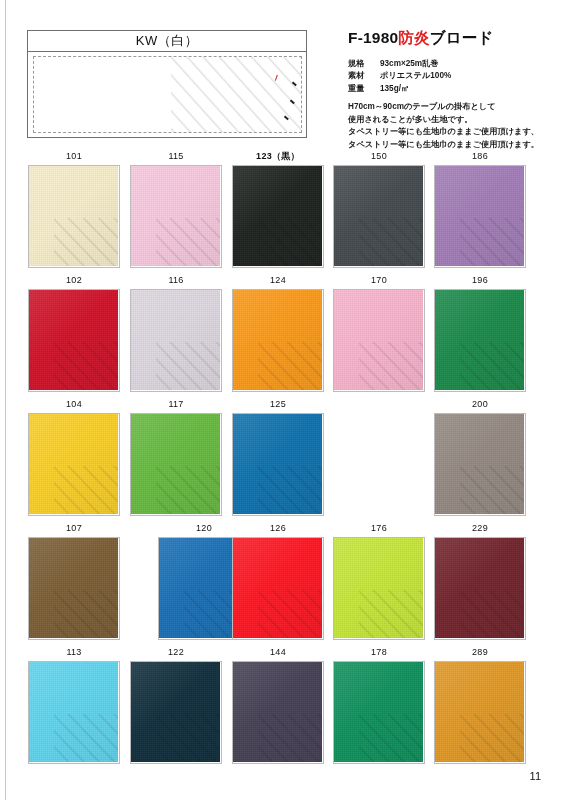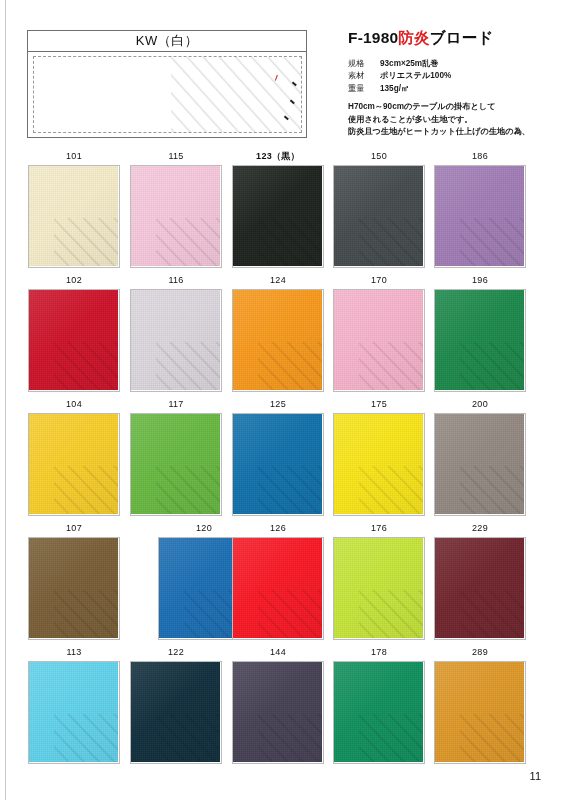--- a/index.html
+++ b/index.html
@@ -127,21 +127,21 @@
   .spec-row {
     display: flex;
     font-size: 8.2px;
     line-height: 12.4px;
     color: #1a1a1a;
     white-space: nowrap;
   }
   .spec-label {
     width: 32px;
     flex: 0 0 32px;
-    font-weight: normal;
+    font-weight: bold;
   }
   .spec-value { font-weight: bold; }
 
   #desc {
     margin-top: 6px;
   }
   .desc-line {
     font-size: 8.2px;
     line-height: 12.6px;
     color: #1a1a1a;
@@ -288,21 +288,22 @@
         </div>
         <div class="spec-row">
           <span class="spec-label">重量</span>
           <span class="spec-value">135g/㎡</span>
         </div>
       </div>
 
       <div id="desc">
         <div class="desc-line">H70cm～90cmのテーブルの掛布として</div>
         <div class="desc-line">使用されることが多い生地です。</div>
-        <div class="desc-line">防炎且つ生地がヒートカット仕上げの生地の為、</div>
+        <div class="desc-line">タペストリー等にも生地巾のままご使用頂けます、</div>
+        <div class="desc-line">タペストリー等にも生地巾のままご使用頂けます。</div>
       </div>
     </div>
   </div>
 
   <div id="grid">
       <div class="swatch-row">
         <div class="swatch-cell" style="left: 28px;">
           <div class="swatch-label">101</div>
           <div class="swatch-outer">
             <div class="swatch-frame"></div>
@@ -442,31 +443,20 @@
           <div class="swatch-label">125</div>
           <div class="swatch-outer">
             <div class="swatch-frame"></div>
             <div class="swatch-chip" style="background: rgb(18, 115, 173);">
               <div class="weave"></div>
               <div class="sheen"></div>
               <div class="fold"></div>
             </div>
           </div>
         </div>
-        <div class="swatch-cell" style="left: 333px;">
-          <div class="swatch-label">175</div>
-          <div class="swatch-outer">
-            <div class="swatch-frame"></div>
-            <div class="swatch-chip" style="background: rgb(251, 232, 27);">
-              <div class="weave"></div>
-              <div class="sheen"></div>
-              <div class="fold"></div>
-            </div>
-          </div>
-        </div>
         <div class="swatch-cell" style="left: 434px;">
           <div class="swatch-label">200</div>
           <div class="swatch-outer">
             <div class="swatch-frame"></div>
             <div class="swatch-chip" style="background: rgb(149, 139, 132);">
               <div class="weave"></div>
               <div class="sheen"></div>
               <div class="fold"></div>
             </div>
           </div>

